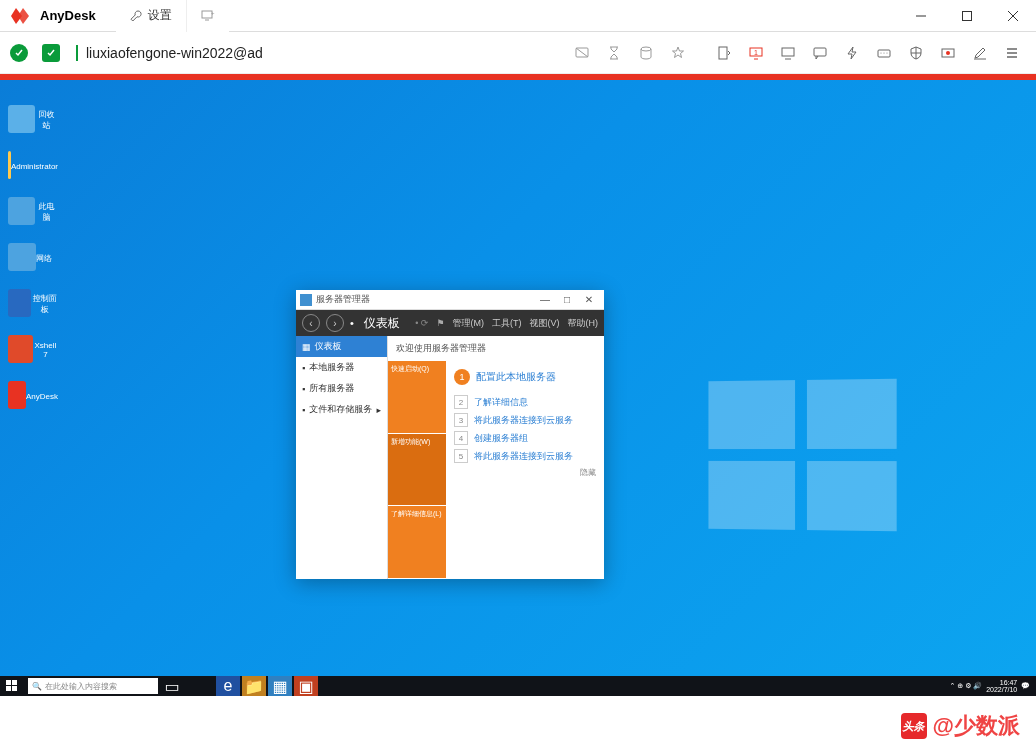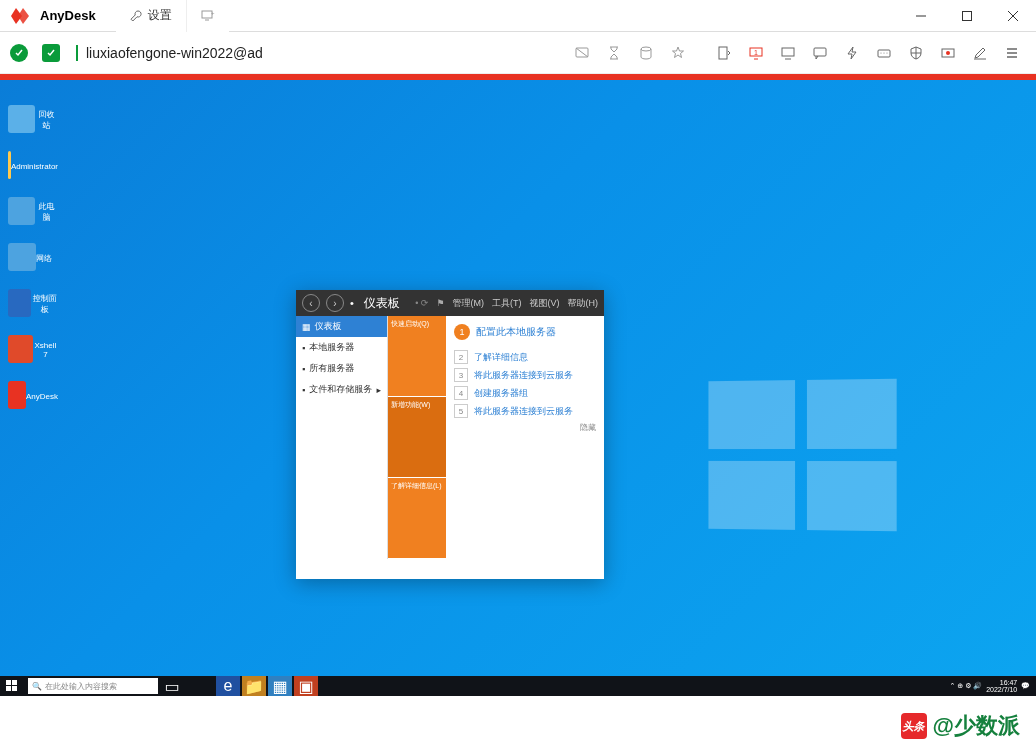--- a/index.html
+++ b/index.html
@@ -78,21 +78,21 @@
 .taskbar { position: absolute; bottom: 0; left: 0; right: 0; height: 20px; background: #101318; display: flex; align-items: center; }
 .start-btn { width: 24px; height: 20px; display:flex; align-items:center; justify-content:center; color:#fff; }
 .search-box { height: 16px; width: 130px; background:#fff; font-size:8px; color:#888; display:flex; align-items:center; padding:0 4px; margin-left:4px; }
 .task-item { width: 24px; height: 20px; display:flex; align-items:center; justify-content:center; color:#fff; margin-left:2px; }
 .tray { margin-left:auto; display:flex; align-items:center; gap:4px; padding-right:6px; color:#fff; font-size:7px; }
 
 
 .bottom-area { height: 59px; background: #fff; position:relative; }
 .watermark { position:absolute; right:16px; bottom:14px; font-size:22px; font-weight:bold; display:flex; align-items:center; gap:6px; }
 .toutiao-badge { width:26px; height:26px; background:#e6292b; color:#fff; border-radius:4px; display:flex; align-items:center; justify-content:center; font-size:11px; font-weight:bold;font-style:italic; }
-.watermark-text { color:#15803d; text-shadow:0 0 4px #fff; }
+.watermark-text { color:#ef4444; text-shadow:0 0 4px #fff; }
 
 svg { display:block; }
 </style>
 </head>
 <body>
 
 <div class="titlebar">
   <div class="anydesk-logo">
     <svg width="22" height="22" viewBox="0 0 22 22">
         <path d="M5 3 L11 11 L5 19 L0 11 Z" fill="#e83222"></path>
@@ -276,20 +276,28 @@
   </div>
 
   <div class="win-logo">
     <div class="win-quad"></div>
       <div class="win-quad"></div>
       <div class="win-quad"></div>
       <div class="win-quad"></div>
   </div>
 
   <div class="server-manager">
+    <div class="sm-titlebar">
+      <span style="width:12px;height:12px;background:#4090d0;margin-right:4px;"></span>
+      <span>服务器管理器</span>
+      <span class="spacer"></span>
+      <span class="sm-win-btn">—</span>
+      <span class="sm-win-btn">□</span>
+      <span class="sm-win-btn">✕</span>
+    </div>
     <div class="sm-menubar">
       <div class="sm-nav-btn">‹</div>
       <div class="sm-nav-btn">›</div>
       <span style="color:#fff;font-size:11px;">•</span>
       <span class="sm-title">仪表板</span>
       <div class="sm-menu-right">
         <span style="color:#888;">• ⟳</span>
         <span style="color:#aaa;">⚑</span>
         <span>管理(M)</span>
         <span>工具(T)</span>
@@ -311,20 +319,21 @@
             <span>▪</span>
             <span>所有服务器</span>
           </div>
         <div class="sm-side-item">
             <span>▪</span>
             <span>文件和存储服务</span>
             <span style="margin-left:auto;">▸</span>
           </div>
       </div>
       <div class="sm-main">
+        <div class="sm-welcome">欢迎使用服务器管理器</div>
         <div class="sm-tiles">
           <div class="sm-orange-col">
             <div class="sm-orange-tile">快速启动(Q)</div>
             <div class="sm-orange-tile darker">新增功能(W)</div>
             <div class="sm-orange-tile">了解详细信息(L)</div>
           </div>
           <div class="sm-steps">
             <div class="sm-step-main">
               <div class="sm-step-num">1</div>
               <div class="sm-step-main-text">配置此本地服务器</div>

